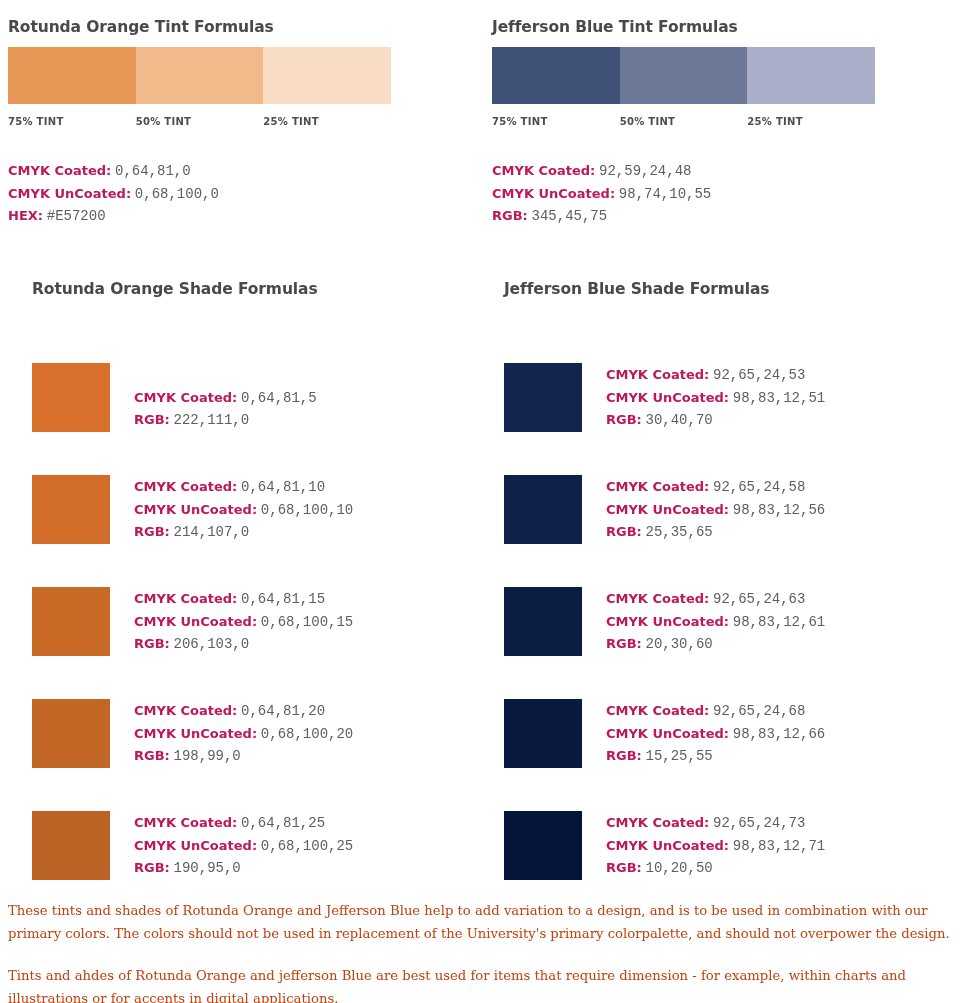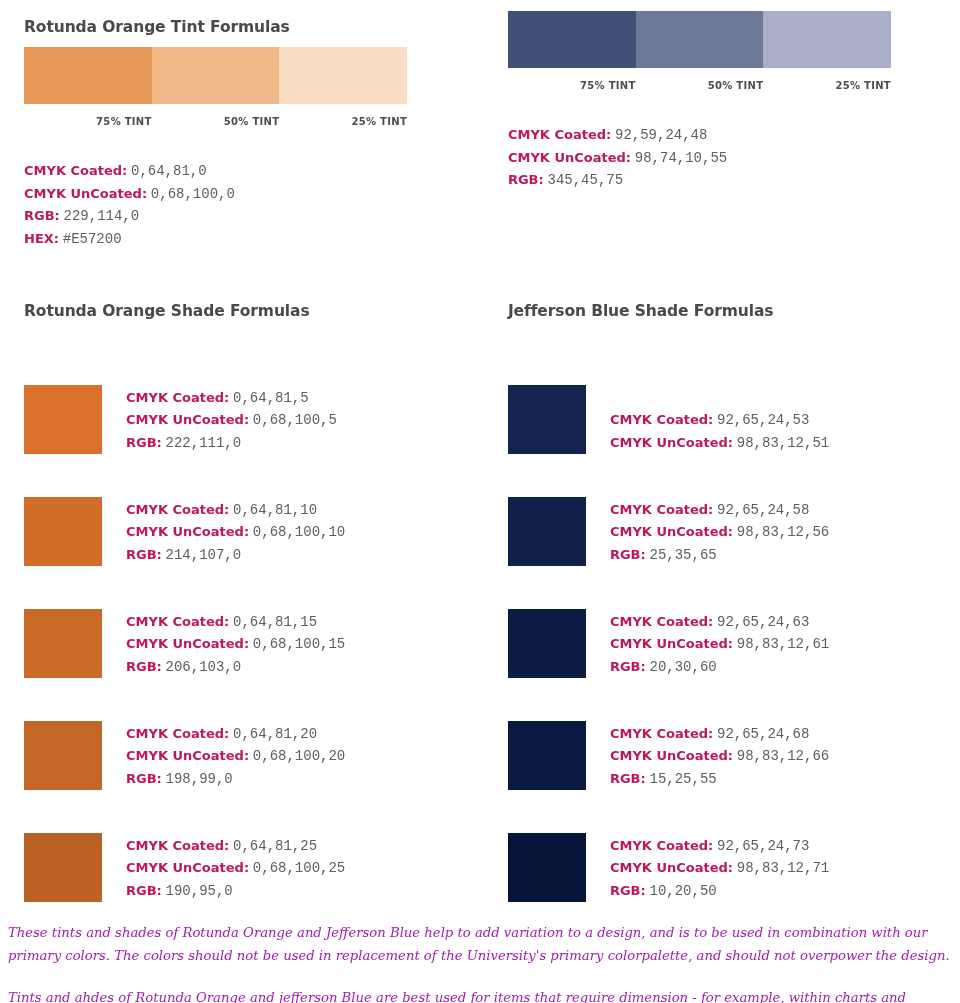--- a/index.html
+++ b/index.html
@@ -25,21 +25,20 @@
 
   
   .columns {
     display: flex;
     gap: 0;
   }
   .col {
     width: 480px;
     padding-left: 8px;
     padding-right: 8px;
-    margin-left: 16px;
   }
   .col.right { padding-left: 12px; }
 
   
   .section-title {
     font-family: "DejaVu Sans", sans-serif;
     font-size: 15.5px;
     font-weight: bold;
     color: #494949;
     letter-spacing: -0.1px;
@@ -61,21 +60,21 @@
     flex: 1 1 0;
     height: 57px;
   }
   .tint-labels {
     display: flex;
     width: 383px;
     margin-top: 12px;
   }
   .tint-label {
     flex: 1 1 0;
-    text-align: right;
+    text-align: left;
     font-family: "DejaVu Sans", sans-serif;
     font-size: 10px;
     font-weight: bold;
     letter-spacing: 0.3px;
     color: #4d4d4d;
   }
 
   
   .formula-block {
     margin-top: 33px;
@@ -117,24 +116,23 @@
   .shade-info .formula-line { line-height: 22.4px; }
 
   
   .notes {
     padding-left: 8px;
     padding-right: 10px;
     padding-top: 6px;
   }
   .note {
     font-family: "DejaVu Serif", serif;
-    font-style: italic;
     font-size: 13.2px;
     line-height: 23px;
-    color: #a21caf;
+    color: #c2410c;
   }
   .note + .note { margin-top: 19px; }
 </style>
 </head>
 <body>
 
 <div class="page">
 
   <div class="columns">
 
@@ -155,31 +153,28 @@
       <div class="formula-block">
         <div class="formula-line">
           <span class="lbl">CMYK Coated:</span>
           <span class="val">0,64,81,0</span>
         </div>
         <div class="formula-line">
           <span class="lbl">CMYK UnCoated:</span>
           <span class="val">0,68,100,0</span>
         </div>
         <div class="formula-line">
-          <span class="lbl">RGB:</span>
-          <span class="val">229,114,0</span>
-        </div>
-        <div class="formula-line">
           <span class="lbl">HEX:</span>
           <span class="val">#E57200</span>
         </div>
       </div>
     </div>
 
     <div class="col right">
+      <h2 class="section-title tint-title">Jefferson Blue Tint Formulas</h2>
 
       <div class="tint-band">
         <div class="tint-swatch" style="background-color: rgb(64, 81, 119);"></div>
         <div class="tint-swatch" style="background-color: rgb(109, 121, 153);"></div>
         <div class="tint-swatch" style="background-color: rgb(169, 175, 200);"></div>
       </div>
       <div class="tint-labels">
         <div class="tint-label">75% TINT</div>
         <div class="tint-label">50% TINT</div>
         <div class="tint-label">25% TINT</div>
@@ -195,30 +190,29 @@
           <span class="val">98,74,10,55</span>
         </div>
         <div class="formula-line">
           <span class="lbl">RGB:</span>
           <span class="val">345,45,75</span>
         </div>
       </div>
     </div>
   </div>
 
-  <div class="columns" style="margin-top:52px;">
+  <div class="columns" style="margin-top:52px;padding-left:24px;">
 
     <div class="col left">
       <h2 class="section-title shade-title">Rotunda Orange Shade Formulas</h2>
       <div class="shade-list">
           <div class="shade-row">
             <div class="shade-swatch" style="background-color: rgb(217, 112, 43);"></div>
             <div class="shade-info">
               <div class="formula-line"><span class="lbl">CMYK Coated:</span> <span class="val">0,64,81,5</span></div>
-              <div class="formula-line"><span class="lbl">CMYK UnCoated:</span> <span class="val">0,68,100,5</span></div>
               <div class="formula-line"><span class="lbl">RGB:</span> <span class="val">222,111,0</span></div>
             </div>
           </div>
           <div class="shade-row">
             <div class="shade-swatch" style="background-color: rgb(210, 109, 41);"></div>
             <div class="shade-info">
               <div class="formula-line"><span class="lbl">CMYK Coated:</span> <span class="val">0,64,81,10</span></div>
               <div class="formula-line"><span class="lbl">CMYK UnCoated:</span> <span class="val">0,68,100,10</span></div>
               <div class="formula-line"><span class="lbl">RGB:</span> <span class="val">214,107,0</span></div>
             </div>
@@ -251,20 +245,21 @@
     </div>
 
     <div class="col right">
       <h2 class="section-title shade-title">Jefferson Blue Shade Formulas</h2>
       <div class="shade-list">
           <div class="shade-row">
             <div class="shade-swatch" style="background-color: rgb(19, 37, 78);"></div>
             <div class="shade-info">
               <div class="formula-line"><span class="lbl">CMYK Coated:</span> <span class="val">92,65,24,53</span></div>
               <div class="formula-line"><span class="lbl">CMYK UnCoated:</span> <span class="val">98,83,12,51</span></div>
+              <div class="formula-line"><span class="lbl">RGB:</span> <span class="val">30,40,70</span></div>
             </div>
           </div>
           <div class="shade-row">
             <div class="shade-swatch" style="background-color: rgb(15, 33, 73);"></div>
             <div class="shade-info">
               <div class="formula-line"><span class="lbl">CMYK Coated:</span> <span class="val">92,65,24,58</span></div>
               <div class="formula-line"><span class="lbl">CMYK UnCoated:</span> <span class="val">98,83,12,56</span></div>
               <div class="formula-line"><span class="lbl">RGB:</span> <span class="val">25,35,65</span></div>
             </div>
           </div>

